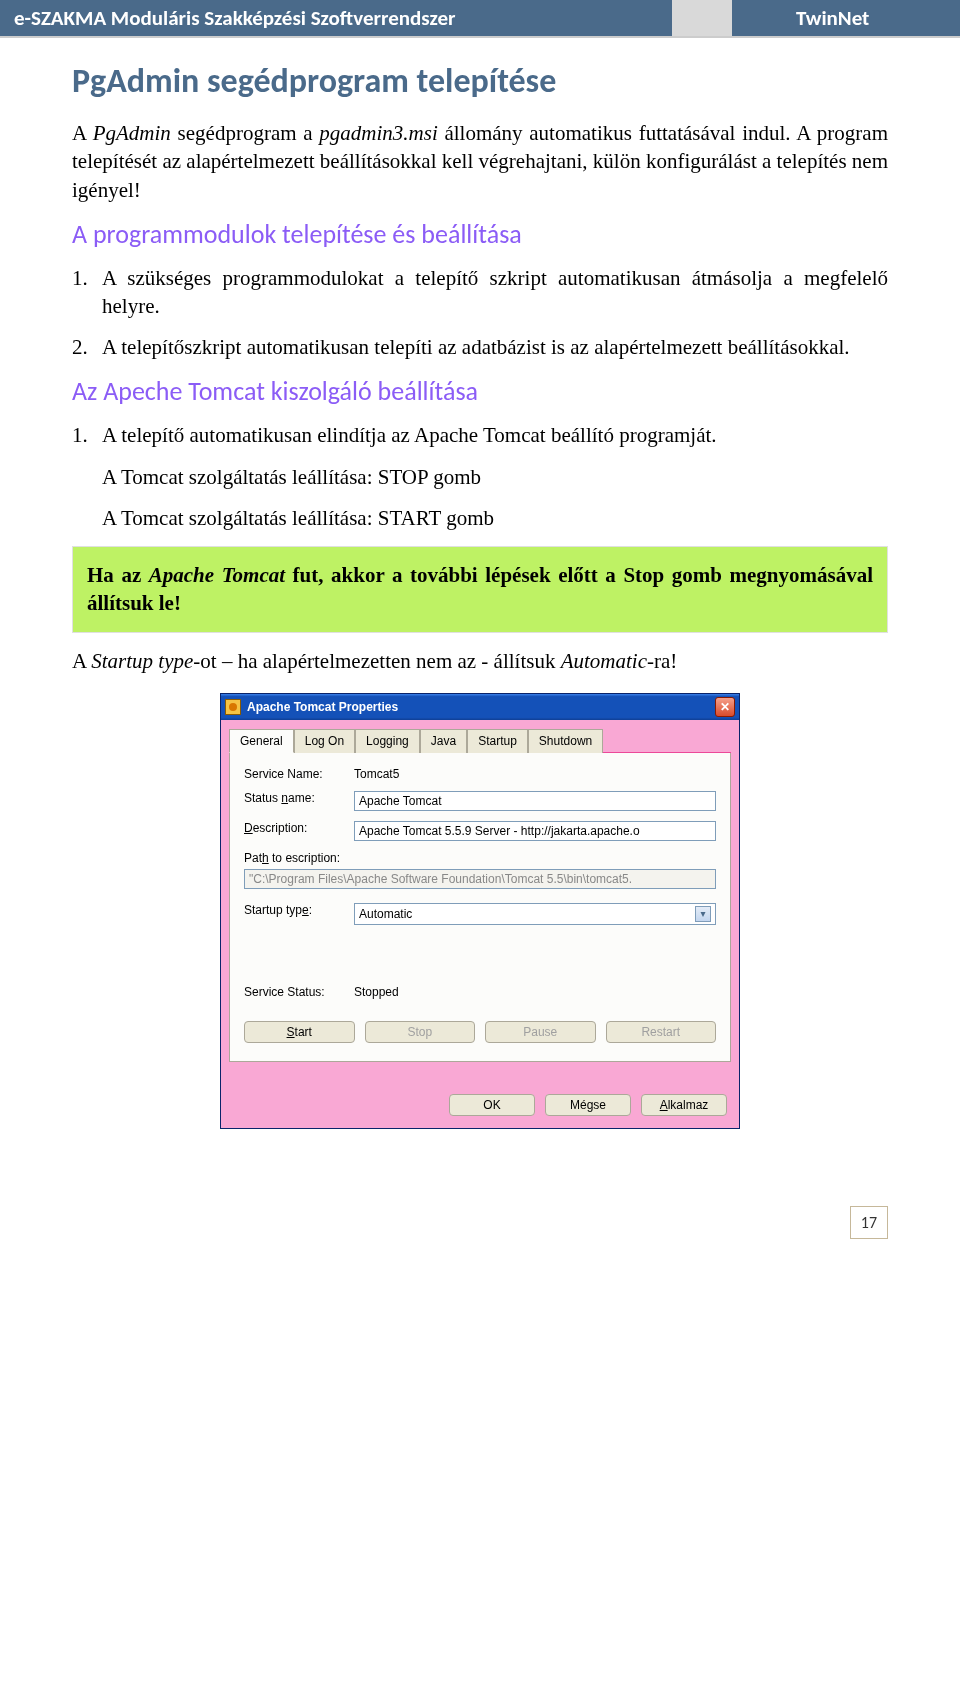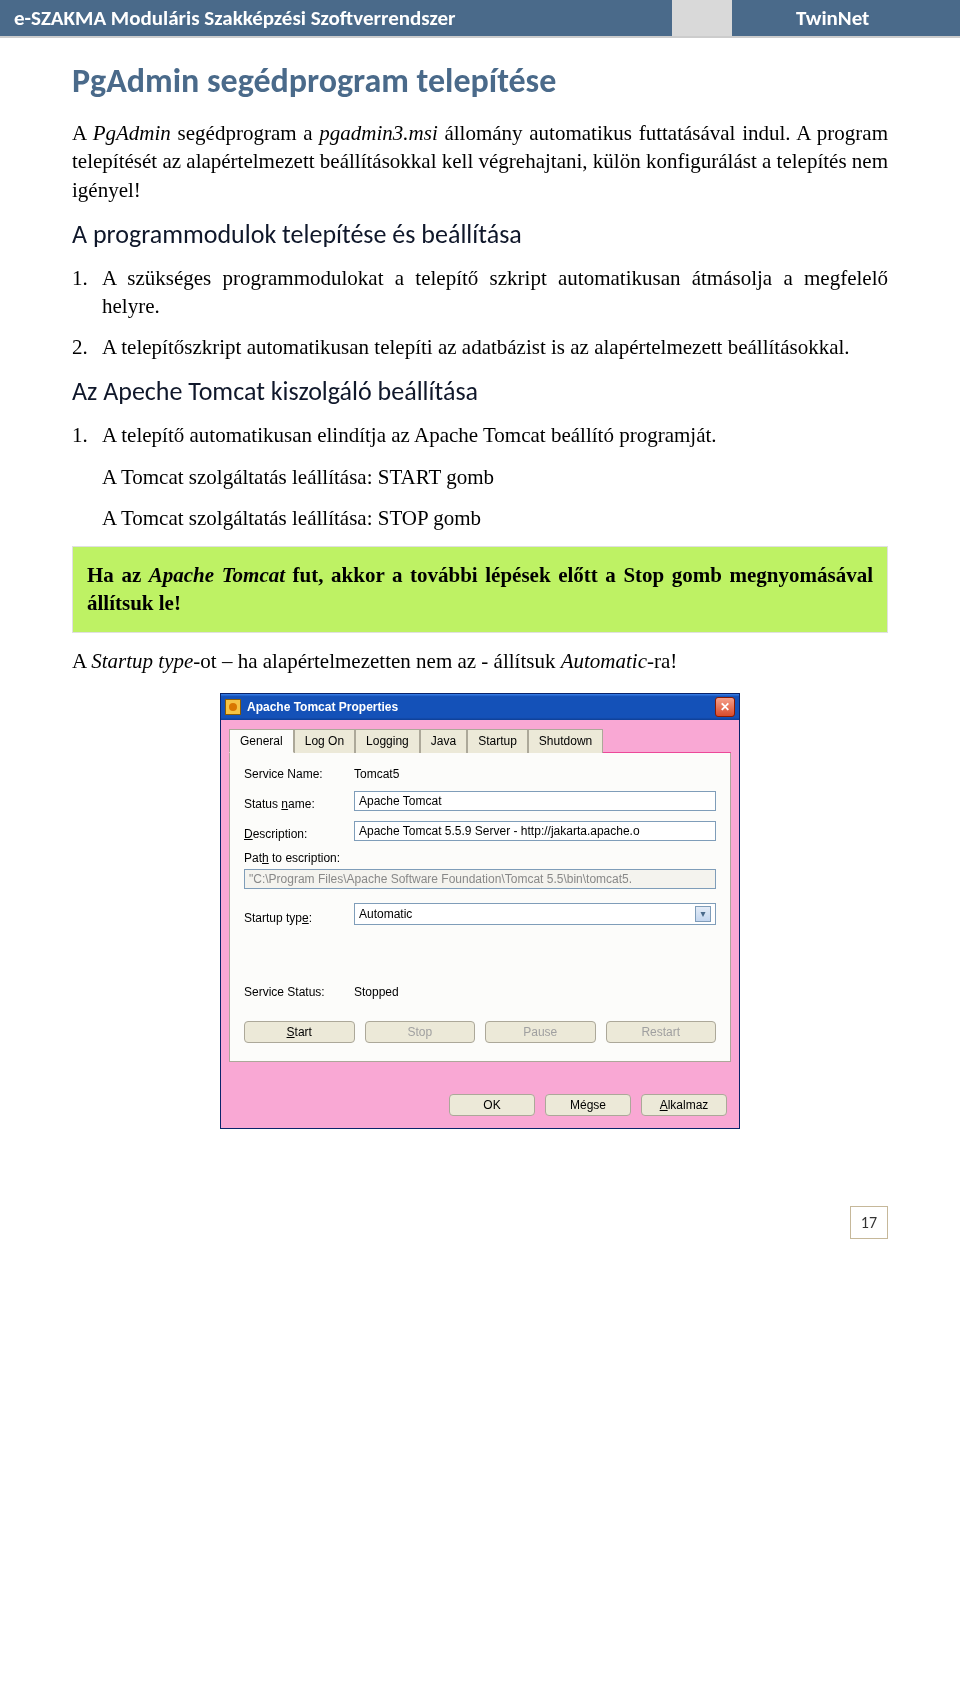--- a/index.html
+++ b/index.html
@@ -46,21 +46,21 @@
     margin-bottom: 18px;
   }
   p.body {
     font-size: 21px;
     line-height: 1.35;
     margin-bottom: 14px;
     text-align: justify;
   }
   p.body .italic { font-style: italic; }
   h2.section {
-    color: #0f172a;
+    color: #8b5cf6;
     font-family: Calibri, Arial, sans-serif;
     font-weight: normal;
     font-size: 26px;
     margin: 14px 0 14px 0;
   }
   ol.numlist {
     list-style: none;
     counter-reset: item;
     padding: 0;
     margin: 0 0 14px 0;
@@ -174,21 +174,21 @@
     z-index: 2;
   }
   .tabpanel {
     border: 1px solid #aca899;
     border-top: none;
     background: #fcfcfa;
     padding: 14px 14px 18px 14px;
   }
   .form-row {
     display: flex;
-    align-items: flex-end;
+    align-items: flex-start;
     margin-bottom: 10px;
   }
   .form-row .lbl {
     width: 110px;
     color: #000;
   }
   .form-row .lbl .ul { text-decoration: underline; }
   .form-row .val { flex: 1; }
   .txt {
     width: 100%;
@@ -280,22 +280,22 @@
   <ol class="numlist">
     <li>A szükséges programmodulokat a telepítő szkript automatikusan átmásolja a megfelelő helyre.</li>
     <li>A telepítőszkript automatikusan telepíti az adatbázist is az alapértelmezett beállításokkal.</li>
   </ol>
 
   <h2 class="section">Az Apeche Tomcat kiszolgáló beállítása</h2>
 
   <ol class="numlist">
     <li>A telepítő automatikusan elindítja az Apache Tomcat beállító programját.</li>
   </ol>
+  <div class="sub">A Tomcat szolgáltatás leállítása: STOP gomb</div>
   <div class="sub">A Tomcat szolgáltatás leállítása: START gomb</div>
-  <div class="sub">A Tomcat szolgáltatás leállítása: STOP gomb</div>
 
   <div class="callout">
     <span>Ha az </span><span class="italic">Apache Tomcat</span><span> fut, akkor a további lépések előtt a Stop gomb megnyomásával állítsuk le!</span>
   </div>
 
   <p class="after-callout">
     <span>A </span><span class="italic">Startup type</span><span>-ot – ha alapértelmezetten nem az - állítsuk </span><span class="italic">Automatic</span><span>-ra!</span>
   </p>
 
   <div class="win">

